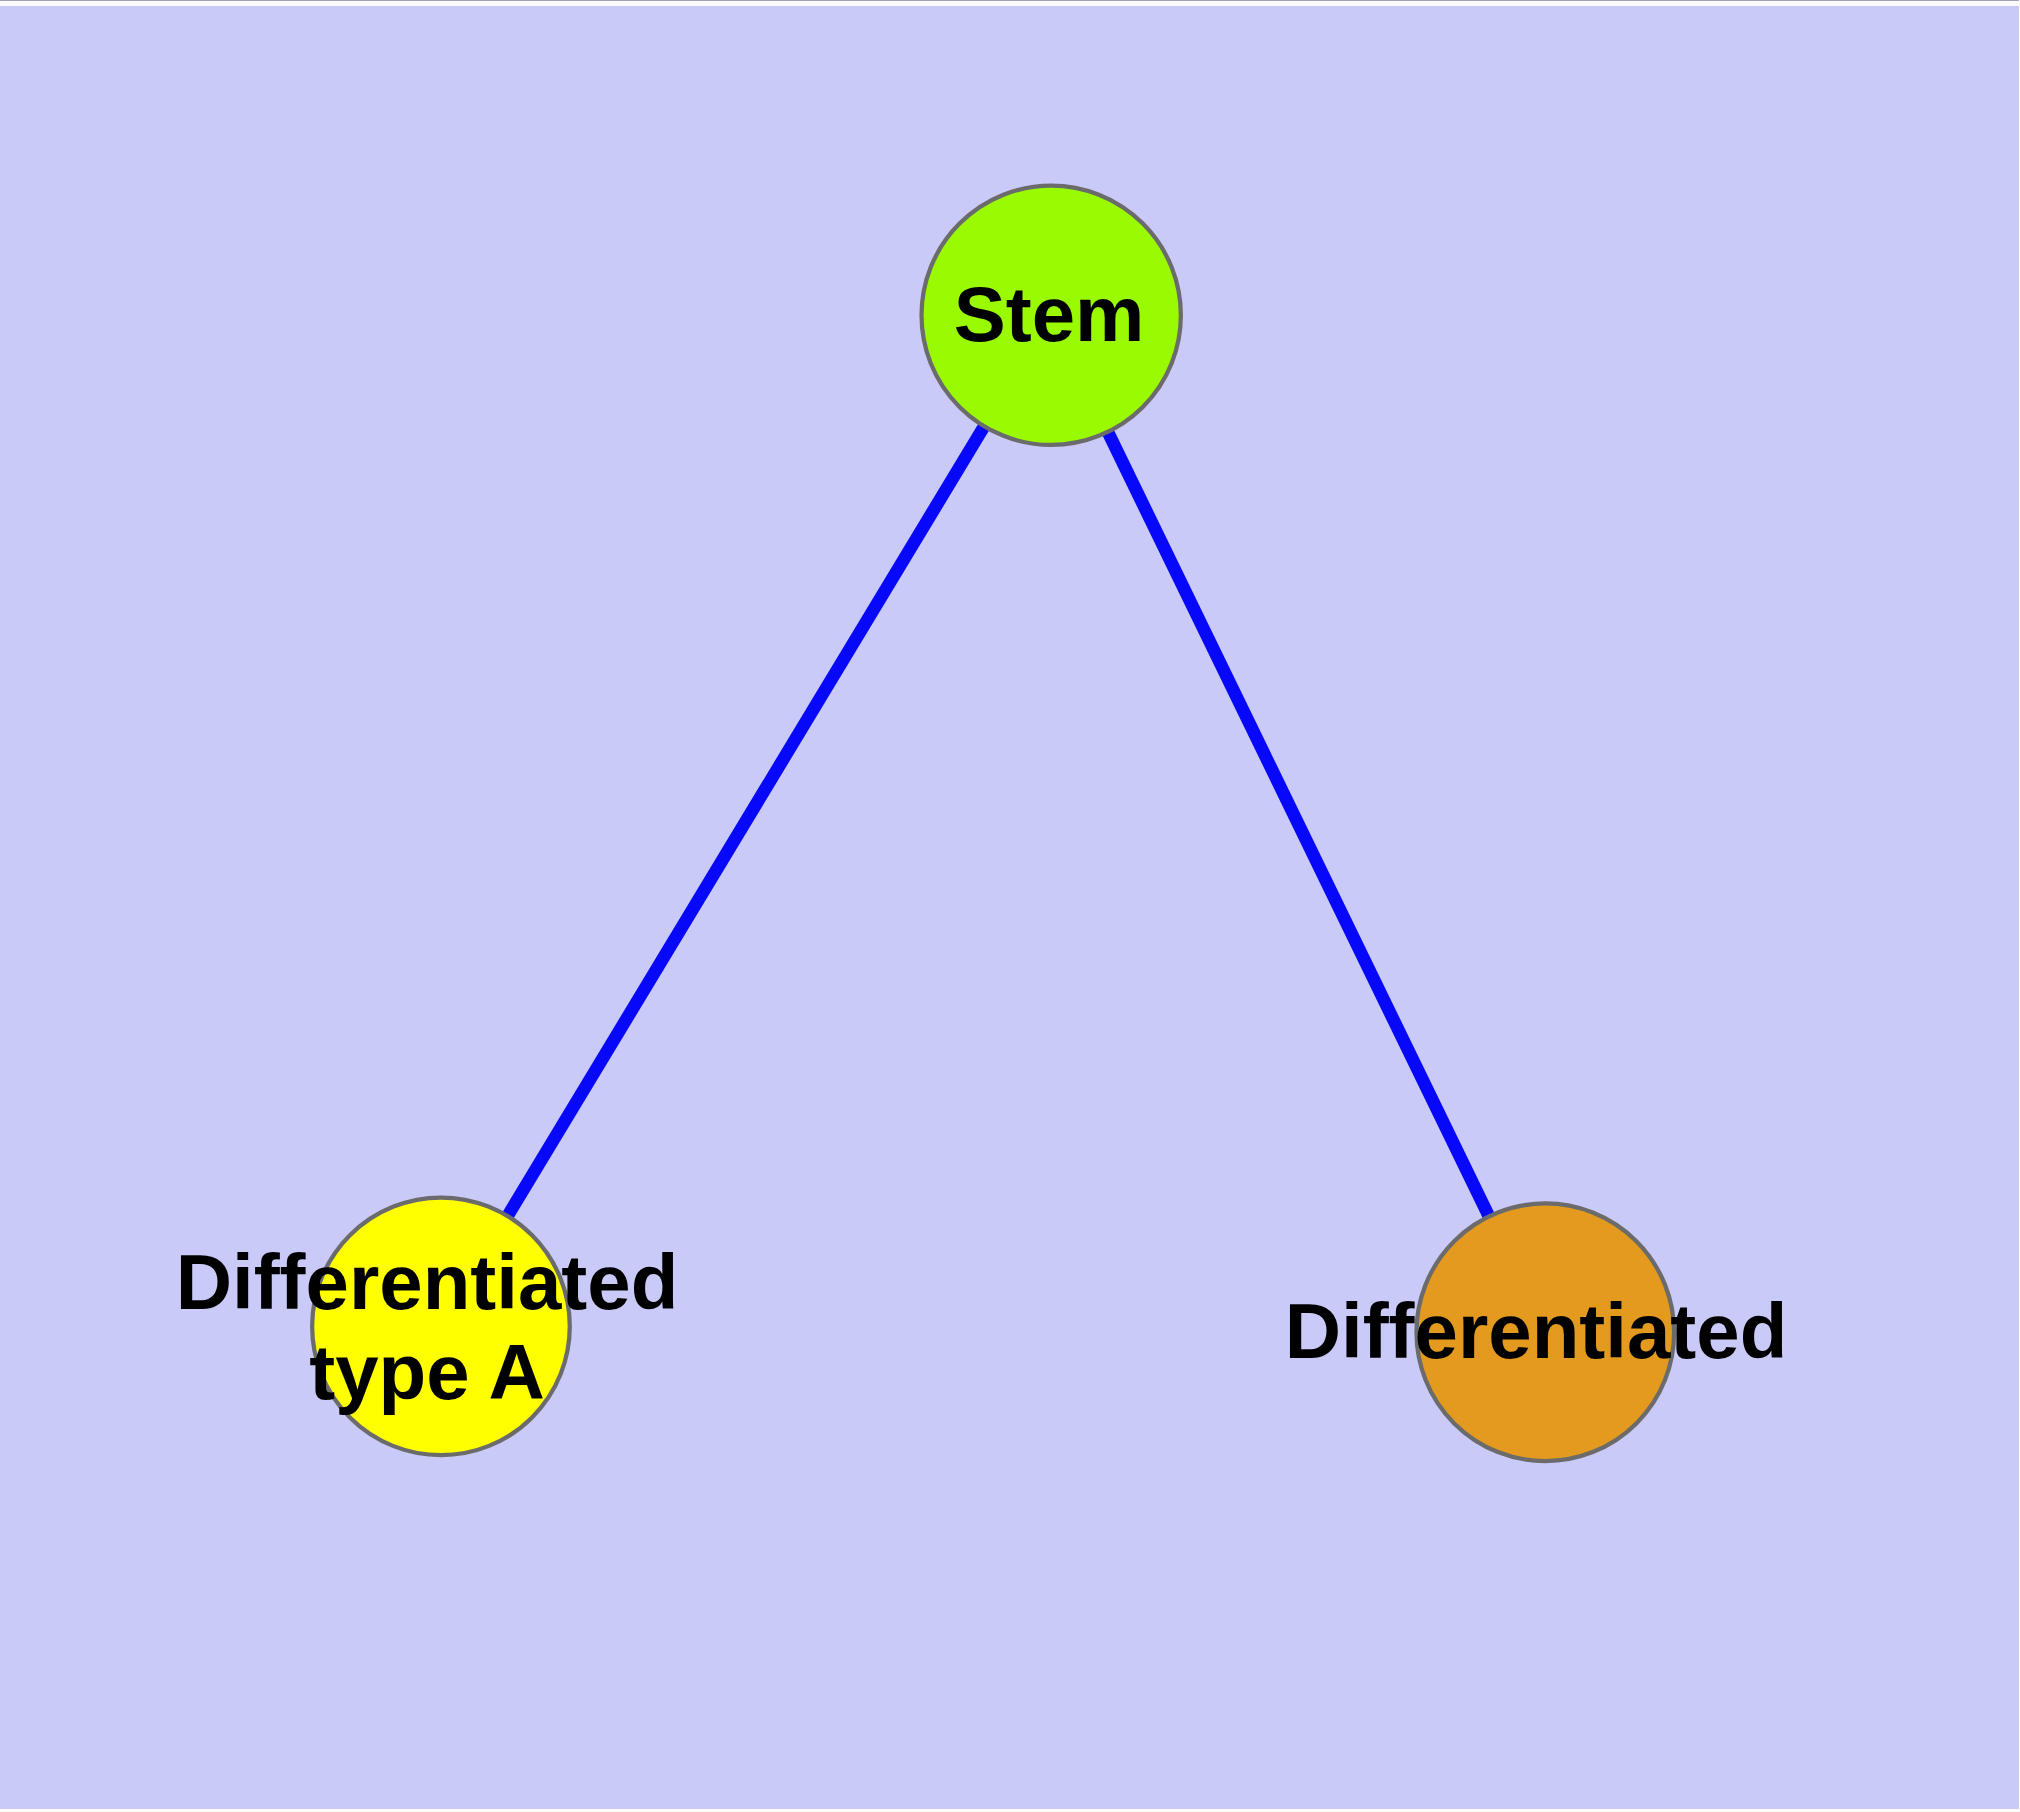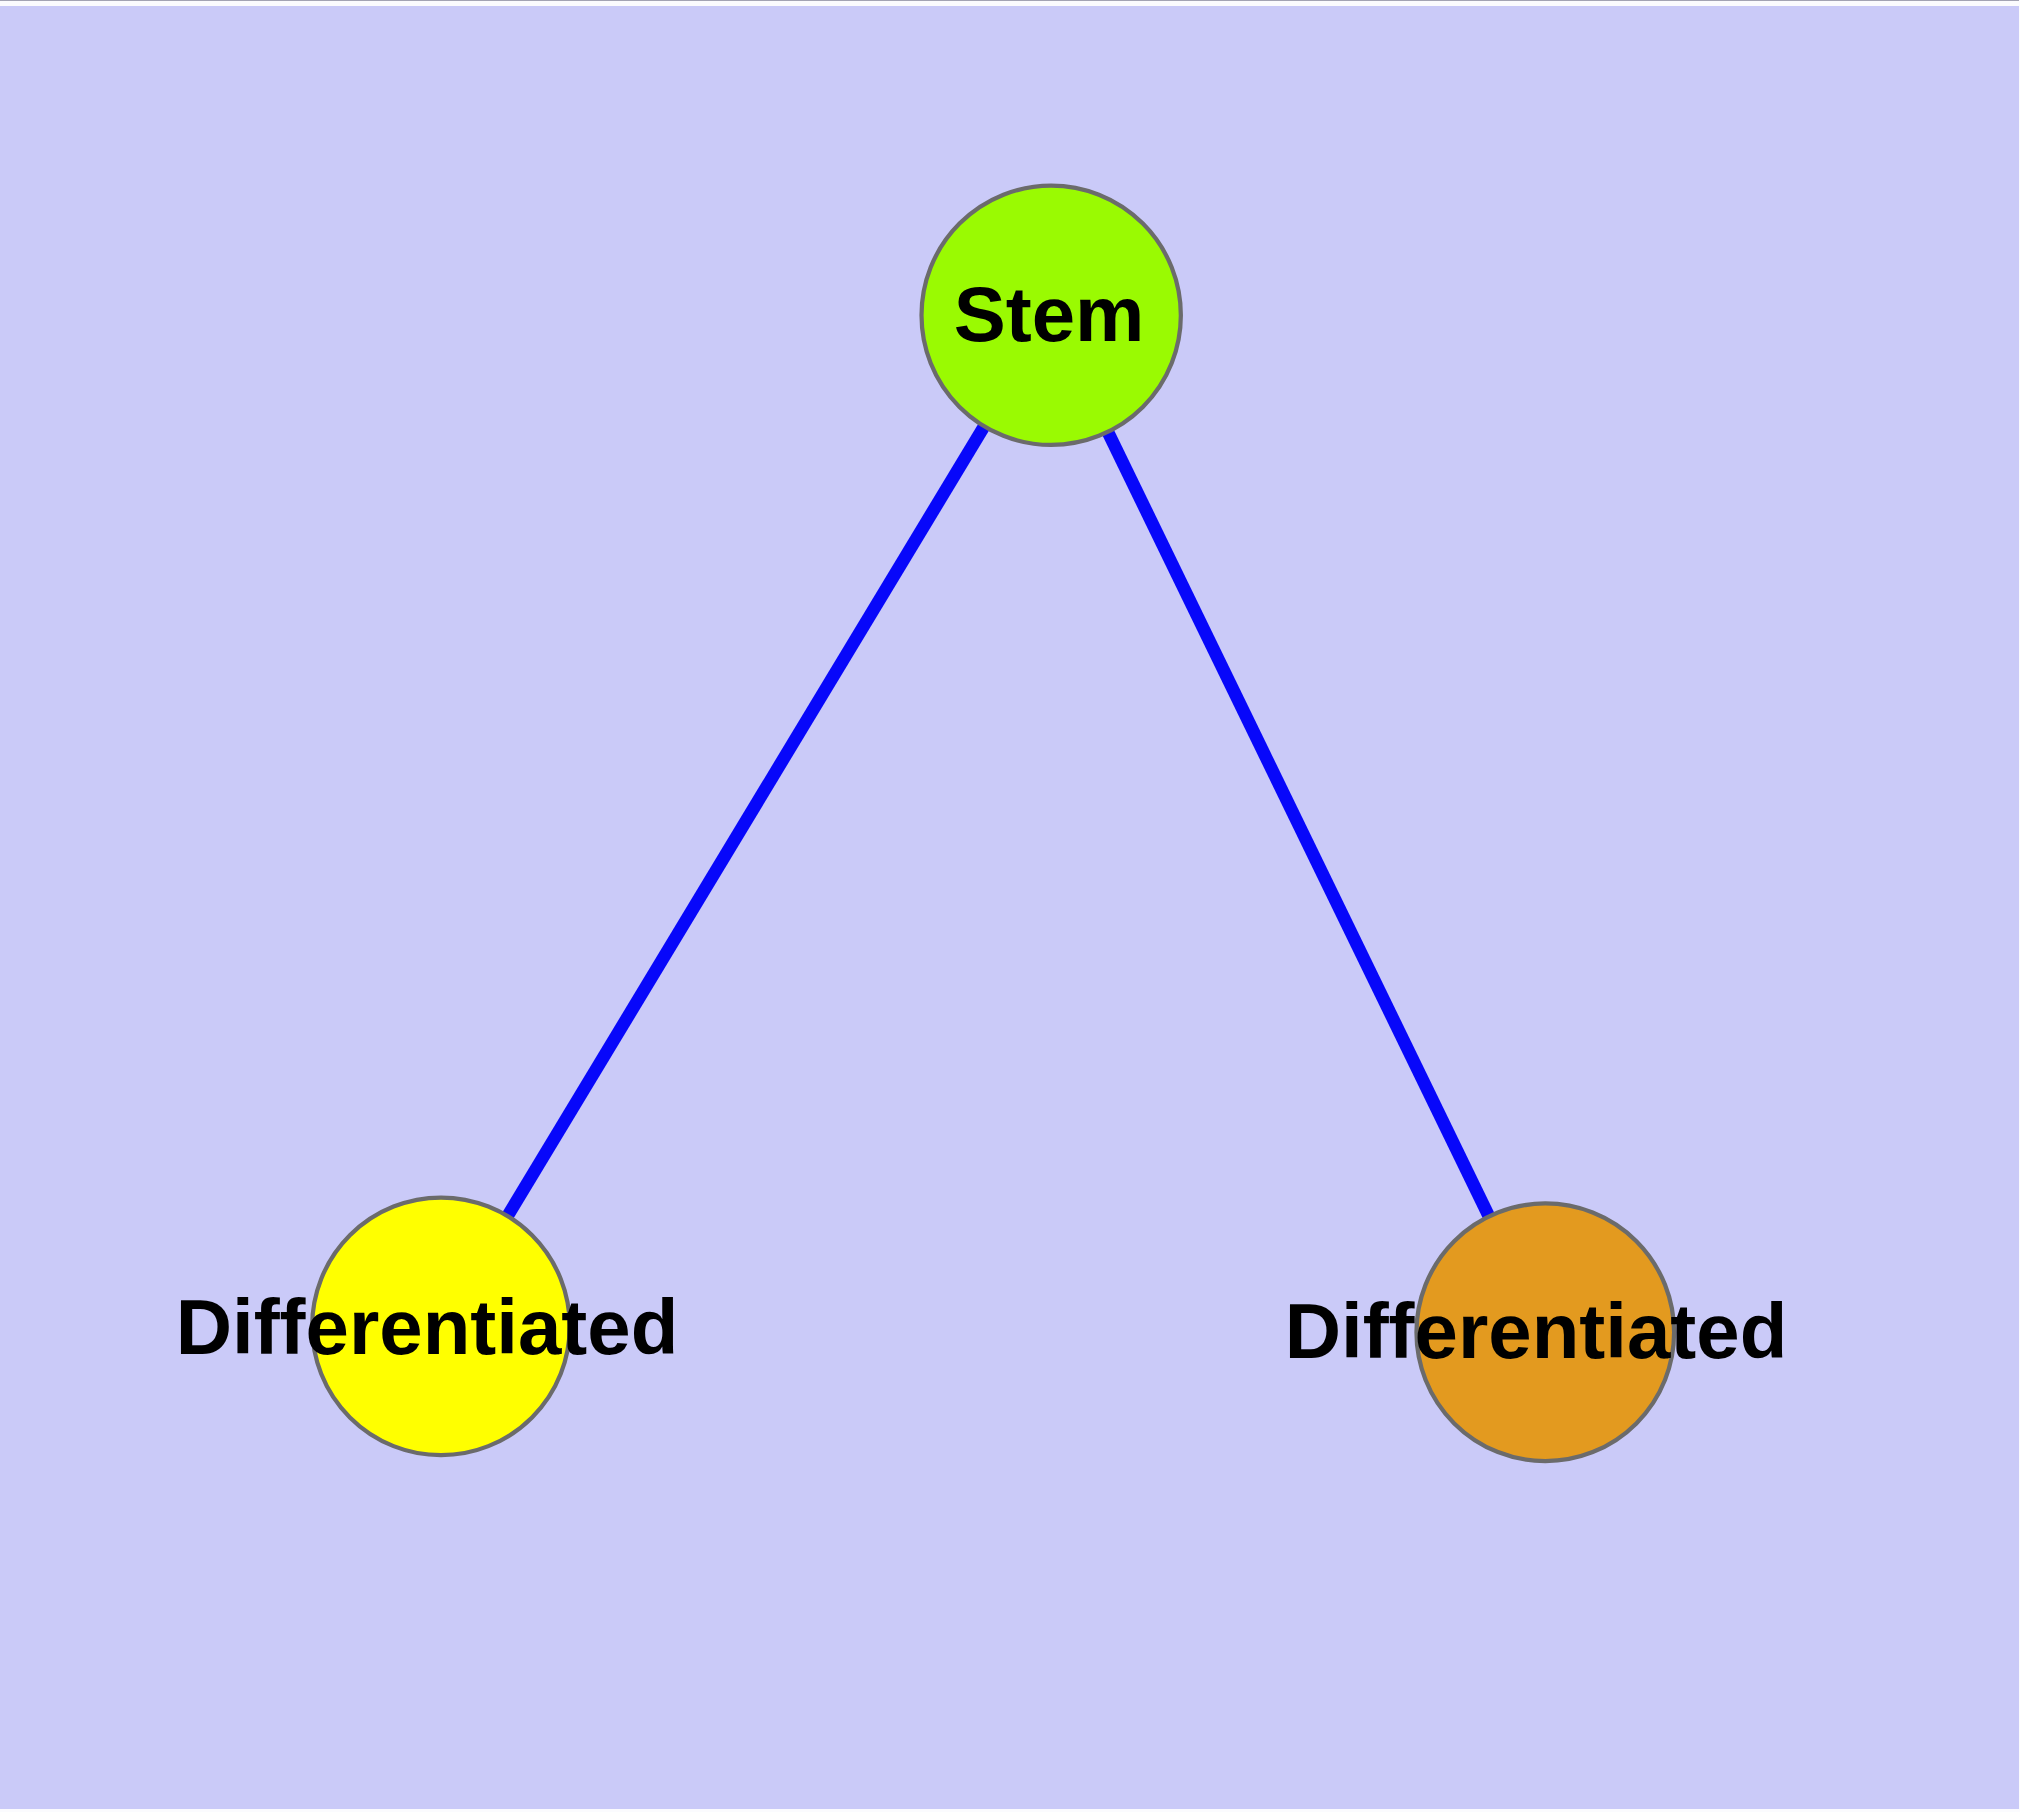--- a/index.html
+++ b/index.html
@@ -63,18 +63,19 @@
     <circle cx="520" cy="1565" r="152" fill="#FFFF00" stroke="#6B6B6B" stroke-width="5"></circle>
     <circle cx="1823" cy="1572" r="152" fill="#E39A1F" stroke="#6B6B6B" stroke-width="5"></circle>
   </svg>
 
 <div id="node-labels">
     <div class="node-label" style="left: 1049px; top: 315px; color: rgb(0, 0, 0); font-size: 78px; font-weight: bold; line-height: 1.15;">
       <span>Stem</span>
     </div>
     <div class="node-label" style="left: 427px; top: 1328px; color: rgb(0, 0, 0); font-size: 78px; font-weight: bold; line-height: 1.15;">
       <span>Differentiated</span>
+      <span>type A</span>
     </div>
     <div class="node-label" style="left: 1536px; top: 1332px; color: rgb(0, 0, 0); font-size: 78px; font-weight: bold; line-height: 1.15;">
       <span>Differentiated</span>
     </div>
   </div>
 
 
 </body></html>

